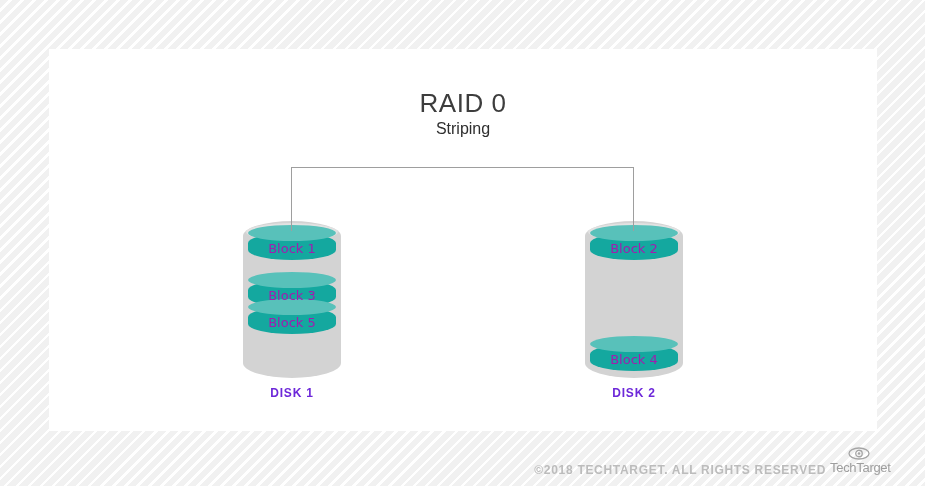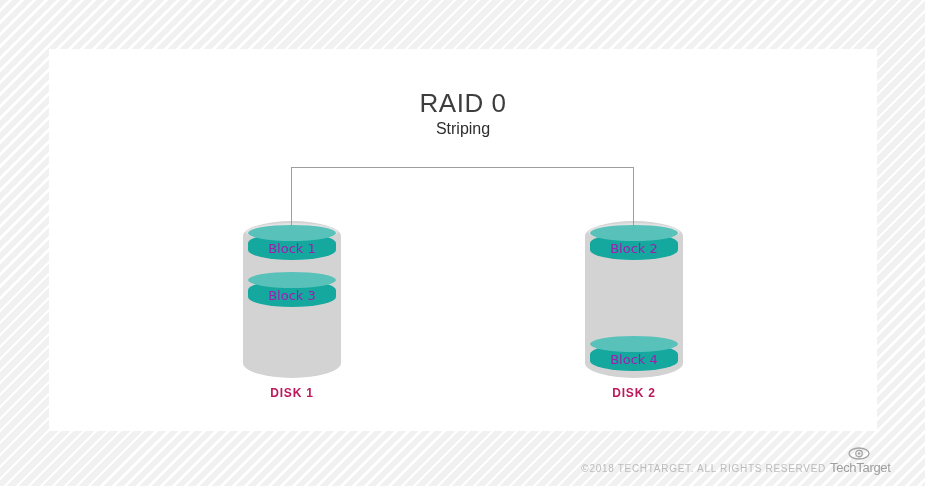--- a/index.html
+++ b/index.html
@@ -113,30 +113,31 @@
   .b3 { top: 115px; }
 
   .disk-label {
     position: absolute;
     top: 165px;
     width: 98px;
     text-align: center;
     font-size: 12px;
     font-weight: bold;
     letter-spacing: 0.8px;
-    color: #be185d;
+    color: #6d28d9;
   }
 
   .copyright {
     position: absolute;
     top: 463px; right: 99px;
-    font-size: 10px;
+    font-size: 12px;
     letter-spacing: 0.7px;
     color: #bcbcbc;
     white-space: nowrap;
+    font-weight: bold;
   }
 
   .brand {
     position: absolute;
     top: 447px; left: 830px;
     width: 58px;
     color: #a0a0a0;
   }
   .brand .eye { display: block; margin: 0 auto 0 auto; }
   .brand-name {
@@ -163,20 +164,25 @@
         <div class="shell-top"></div>
         <div class="block b0">
           <div class="block-body"></div>
           <div class="block-top"></div>
           <span class="block-label">Block 1</span>
         </div>
         <div class="block b1">
           <div class="block-body"></div>
           <div class="block-top"></div>
           <span class="block-label">Block 3</span>
+        </div>
+        <div class="block b2">
+          <div class="block-body"></div>
+          <div class="block-top"></div>
+          <span class="block-label">Block 5</span>
         </div>
       </div>
       <div class="disk-label">DISK 1</div>
     </div>
 
     <div class="disk disk-2">
       <div class="shell">
         <div class="shell-top"></div>
         <div class="block b0">
           <div class="block-body"></div>

